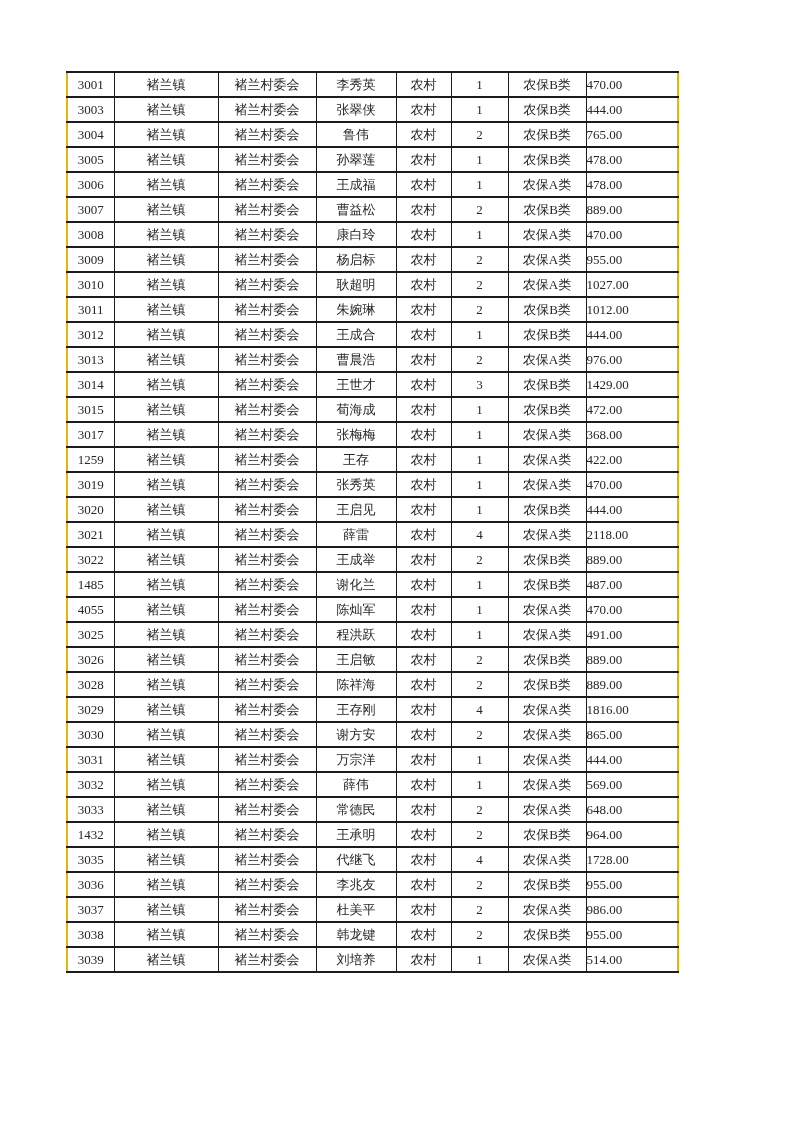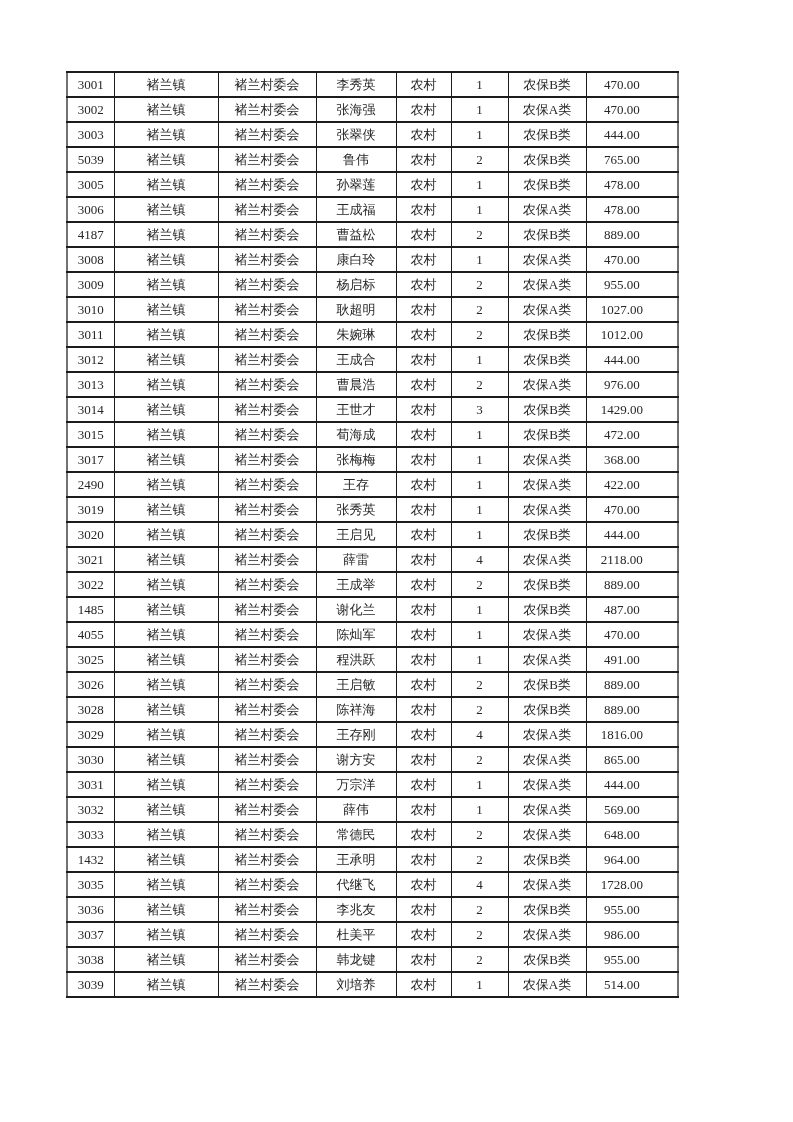--- a/index.html
+++ b/index.html
@@ -15,21 +15,21 @@
     overflow: hidden;
     font-family: "Liberation Serif", "DejaVu Serif", serif;
   }
   table.roster {
     position: absolute;
     left: 66px;
     top: 71px;
     width: 611px;
     border-collapse: collapse;
     table-layout: fixed;
-    border: 2px solid #737373;
+    border: 2px solid #eab308;
   }
   table.roster td {
     border-left: 1px solid #1c1c1c;
     border-right: 1px solid #1c1c1c;
     border-top: 2px solid #1c1c1c;
     border-bottom: 2px solid #1c1c1c;
     height: 23px;
     padding: 0;
     font-size: 13px;
     line-height: 23px;
@@ -42,21 +42,21 @@
   col.c-id      { width: 47px; }
   col.c-town    { width: 104px; }
   col.c-village { width: 98px; }
   col.c-name    { width: 80px; }
   col.c-cat     { width: 55px; }
   col.c-count   { width: 57px; }
   col.c-type    { width: 78px; }
   col.c-amount  { width: 92px; }
 
   table.roster td.cell-amount {
-    text-align: center;
+    text-align: left;
     padding-right: 20px;
   }
 </style>
 </head>
 <body>
 
 <div class="page">
   <table class="roster">
     <colgroup>
       <col class="c-id">
@@ -73,142 +73,132 @@
     <td class="cell-serial">3001</td>
     <td class="cell-town">褚兰镇</td>
     <td class="cell-village">褚兰村委会</td>
     <td class="cell-name">李秀英</td>
     <td class="cell-category">农村</td>
     <td class="cell-count">1</td>
     <td class="cell-type">农保B类</td>
     <td class="cell-amount">470.00</td>
   </tr>
 
-  <tr>
-    <td class="cell-serial">3002</td>
-    <td class="cell-town">褚兰镇</td>
-    <td class="cell-village">褚兰村委会</td>
-    <td class="cell-name">张海强</td>
+
+  <tr>
+    <td class="cell-serial">3003</td>
+    <td class="cell-town">褚兰镇</td>
+    <td class="cell-village">褚兰村委会</td>
+    <td class="cell-name">张翠侠</td>
+    <td class="cell-category">农村</td>
+    <td class="cell-count">1</td>
+    <td class="cell-type">农保B类</td>
+    <td class="cell-amount">444.00</td>
+  </tr>
+
+  <tr>
+    <td class="cell-serial">3004</td>
+    <td class="cell-town">褚兰镇</td>
+    <td class="cell-village">褚兰村委会</td>
+    <td class="cell-name">鲁伟</td>
+    <td class="cell-category">农村</td>
+    <td class="cell-count">2</td>
+    <td class="cell-type">农保B类</td>
+    <td class="cell-amount">765.00</td>
+  </tr>
+
+  <tr>
+    <td class="cell-serial">3005</td>
+    <td class="cell-town">褚兰镇</td>
+    <td class="cell-village">褚兰村委会</td>
+    <td class="cell-name">孙翠莲</td>
+    <td class="cell-category">农村</td>
+    <td class="cell-count">1</td>
+    <td class="cell-type">农保B类</td>
+    <td class="cell-amount">478.00</td>
+  </tr>
+
+  <tr>
+    <td class="cell-serial">3006</td>
+    <td class="cell-town">褚兰镇</td>
+    <td class="cell-village">褚兰村委会</td>
+    <td class="cell-name">王成福</td>
+    <td class="cell-category">农村</td>
+    <td class="cell-count">1</td>
+    <td class="cell-type">农保A类</td>
+    <td class="cell-amount">478.00</td>
+  </tr>
+
+  <tr>
+    <td class="cell-serial">3007</td>
+    <td class="cell-town">褚兰镇</td>
+    <td class="cell-village">褚兰村委会</td>
+    <td class="cell-name">曹益松</td>
+    <td class="cell-category">农村</td>
+    <td class="cell-count">2</td>
+    <td class="cell-type">农保B类</td>
+    <td class="cell-amount">889.00</td>
+  </tr>
+
+  <tr>
+    <td class="cell-serial">3008</td>
+    <td class="cell-town">褚兰镇</td>
+    <td class="cell-village">褚兰村委会</td>
+    <td class="cell-name">康白玲</td>
     <td class="cell-category">农村</td>
     <td class="cell-count">1</td>
     <td class="cell-type">农保A类</td>
     <td class="cell-amount">470.00</td>
   </tr>
 
   <tr>
-    <td class="cell-serial">3003</td>
-    <td class="cell-town">褚兰镇</td>
-    <td class="cell-village">褚兰村委会</td>
-    <td class="cell-name">张翠侠</td>
+    <td class="cell-serial">3009</td>
+    <td class="cell-town">褚兰镇</td>
+    <td class="cell-village">褚兰村委会</td>
+    <td class="cell-name">杨启标</td>
+    <td class="cell-category">农村</td>
+    <td class="cell-count">2</td>
+    <td class="cell-type">农保A类</td>
+    <td class="cell-amount">955.00</td>
+  </tr>
+
+  <tr>
+    <td class="cell-serial">3010</td>
+    <td class="cell-town">褚兰镇</td>
+    <td class="cell-village">褚兰村委会</td>
+    <td class="cell-name">耿超明</td>
+    <td class="cell-category">农村</td>
+    <td class="cell-count">2</td>
+    <td class="cell-type">农保A类</td>
+    <td class="cell-amount">1027.00</td>
+  </tr>
+
+  <tr>
+    <td class="cell-serial">3011</td>
+    <td class="cell-town">褚兰镇</td>
+    <td class="cell-village">褚兰村委会</td>
+    <td class="cell-name">朱婉琳</td>
+    <td class="cell-category">农村</td>
+    <td class="cell-count">2</td>
+    <td class="cell-type">农保B类</td>
+    <td class="cell-amount">1012.00</td>
+  </tr>
+
+  <tr>
+    <td class="cell-serial">3012</td>
+    <td class="cell-town">褚兰镇</td>
+    <td class="cell-village">褚兰村委会</td>
+    <td class="cell-name">王成合</td>
     <td class="cell-category">农村</td>
     <td class="cell-count">1</td>
     <td class="cell-type">农保B类</td>
     <td class="cell-amount">444.00</td>
   </tr>
 
   <tr>
-    <td class="cell-serial">5039</td>
-    <td class="cell-town">褚兰镇</td>
-    <td class="cell-village">褚兰村委会</td>
-    <td class="cell-name">鲁伟</td>
-    <td class="cell-category">农村</td>
-    <td class="cell-count">2</td>
-    <td class="cell-type">农保B类</td>
-    <td class="cell-amount">765.00</td>
-  </tr>
-
-  <tr>
-    <td class="cell-serial">3005</td>
-    <td class="cell-town">褚兰镇</td>
-    <td class="cell-village">褚兰村委会</td>
-    <td class="cell-name">孙翠莲</td>
-    <td class="cell-category">农村</td>
-    <td class="cell-count">1</td>
-    <td class="cell-type">农保B类</td>
-    <td class="cell-amount">478.00</td>
-  </tr>
-
-  <tr>
-    <td class="cell-serial">3006</td>
-    <td class="cell-town">褚兰镇</td>
-    <td class="cell-village">褚兰村委会</td>
-    <td class="cell-name">王成福</td>
-    <td class="cell-category">农村</td>
-    <td class="cell-count">1</td>
-    <td class="cell-type">农保A类</td>
-    <td class="cell-amount">478.00</td>
-  </tr>
-
-  <tr>
-    <td class="cell-serial">4187</td>
-    <td class="cell-town">褚兰镇</td>
-    <td class="cell-village">褚兰村委会</td>
-    <td class="cell-name">曹益松</td>
-    <td class="cell-category">农村</td>
-    <td class="cell-count">2</td>
-    <td class="cell-type">农保B类</td>
-    <td class="cell-amount">889.00</td>
-  </tr>
-
-  <tr>
-    <td class="cell-serial">3008</td>
-    <td class="cell-town">褚兰镇</td>
-    <td class="cell-village">褚兰村委会</td>
-    <td class="cell-name">康白玲</td>
-    <td class="cell-category">农村</td>
-    <td class="cell-count">1</td>
-    <td class="cell-type">农保A类</td>
-    <td class="cell-amount">470.00</td>
-  </tr>
-
-  <tr>
-    <td class="cell-serial">3009</td>
-    <td class="cell-town">褚兰镇</td>
-    <td class="cell-village">褚兰村委会</td>
-    <td class="cell-name">杨启标</td>
-    <td class="cell-category">农村</td>
-    <td class="cell-count">2</td>
-    <td class="cell-type">农保A类</td>
-    <td class="cell-amount">955.00</td>
-  </tr>
-
-  <tr>
-    <td class="cell-serial">3010</td>
-    <td class="cell-town">褚兰镇</td>
-    <td class="cell-village">褚兰村委会</td>
-    <td class="cell-name">耿超明</td>
-    <td class="cell-category">农村</td>
-    <td class="cell-count">2</td>
-    <td class="cell-type">农保A类</td>
-    <td class="cell-amount">1027.00</td>
-  </tr>
-
-  <tr>
-    <td class="cell-serial">3011</td>
-    <td class="cell-town">褚兰镇</td>
-    <td class="cell-village">褚兰村委会</td>
-    <td class="cell-name">朱婉琳</td>
-    <td class="cell-category">农村</td>
-    <td class="cell-count">2</td>
-    <td class="cell-type">农保B类</td>
-    <td class="cell-amount">1012.00</td>
-  </tr>
-
-  <tr>
-    <td class="cell-serial">3012</td>
-    <td class="cell-town">褚兰镇</td>
-    <td class="cell-village">褚兰村委会</td>
-    <td class="cell-name">王成合</td>
-    <td class="cell-category">农村</td>
-    <td class="cell-count">1</td>
-    <td class="cell-type">农保B类</td>
-    <td class="cell-amount">444.00</td>
-  </tr>
-
-  <tr>
     <td class="cell-serial">3013</td>
     <td class="cell-town">褚兰镇</td>
     <td class="cell-village">褚兰村委会</td>
     <td class="cell-name">曹晨浩</td>
     <td class="cell-category">农村</td>
     <td class="cell-count">2</td>
     <td class="cell-type">农保A类</td>
     <td class="cell-amount">976.00</td>
   </tr>
 
@@ -240,21 +230,21 @@
     <td class="cell-town">褚兰镇</td>
     <td class="cell-village">褚兰村委会</td>
     <td class="cell-name">张梅梅</td>
     <td class="cell-category">农村</td>
     <td class="cell-count">1</td>
     <td class="cell-type">农保A类</td>
     <td class="cell-amount">368.00</td>
   </tr>
 
   <tr>
-    <td class="cell-serial">2490</td>
+    <td class="cell-serial">1259</td>
     <td class="cell-town">褚兰镇</td>
     <td class="cell-village">褚兰村委会</td>
     <td class="cell-name">王存</td>
     <td class="cell-category">农村</td>
     <td class="cell-count">1</td>
     <td class="cell-type">农保A类</td>
     <td class="cell-amount">422.00</td>
   </tr>
 
   <tr>

